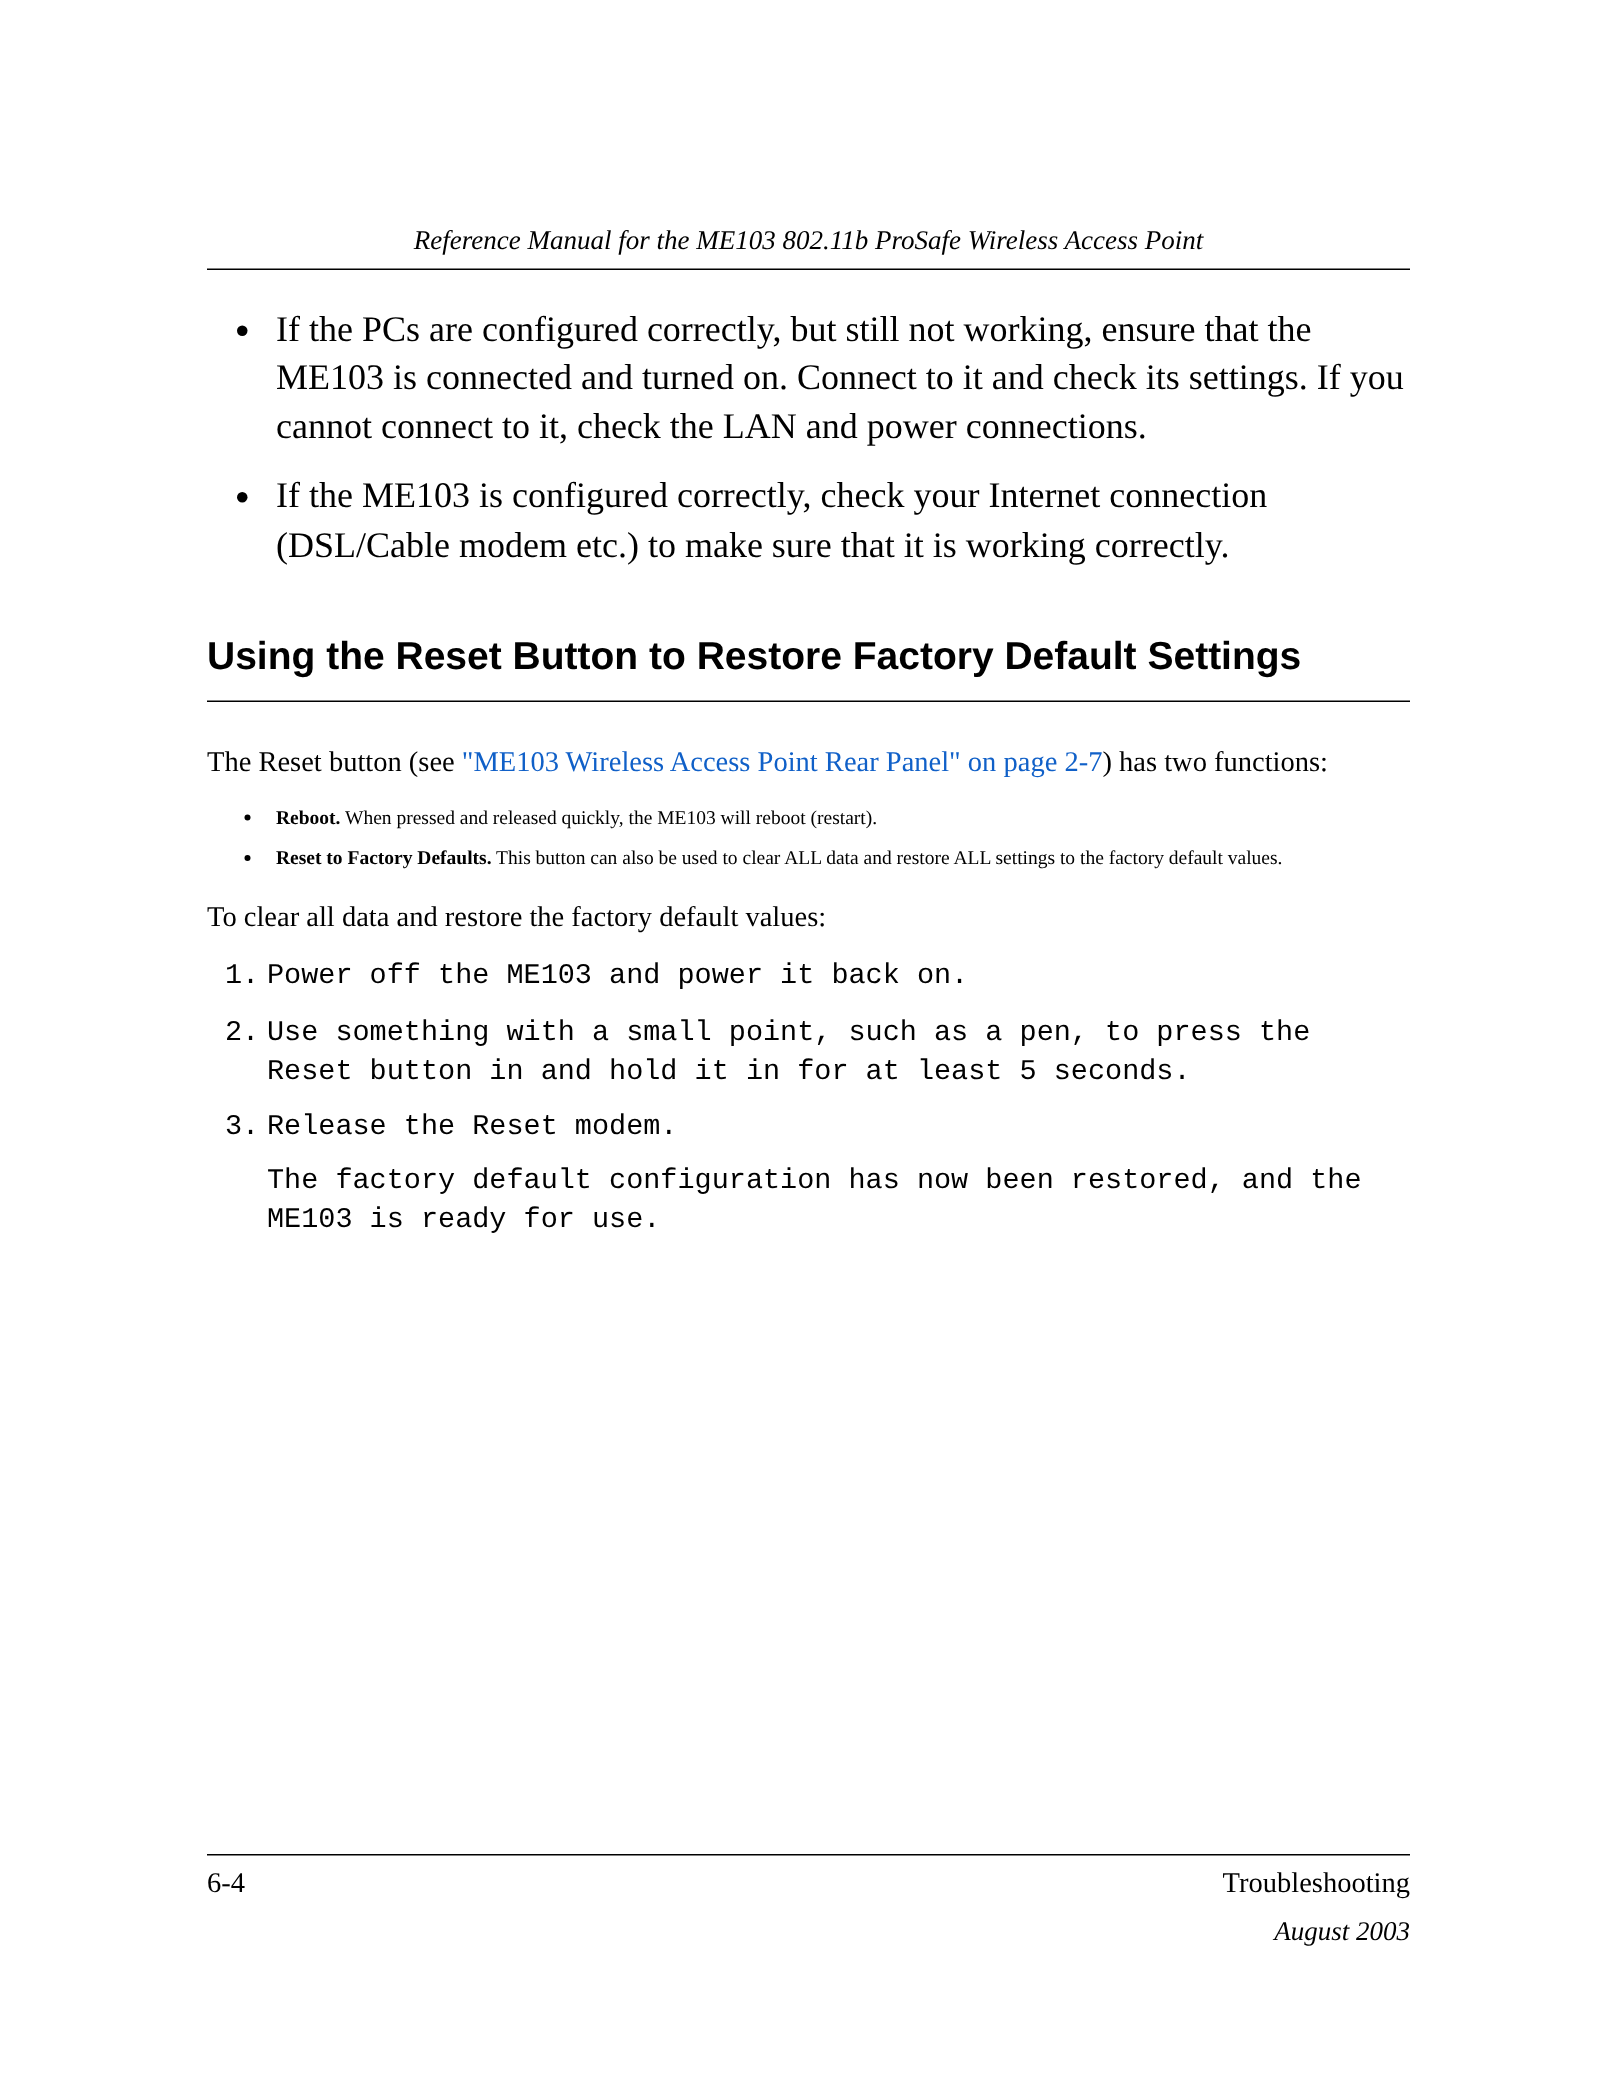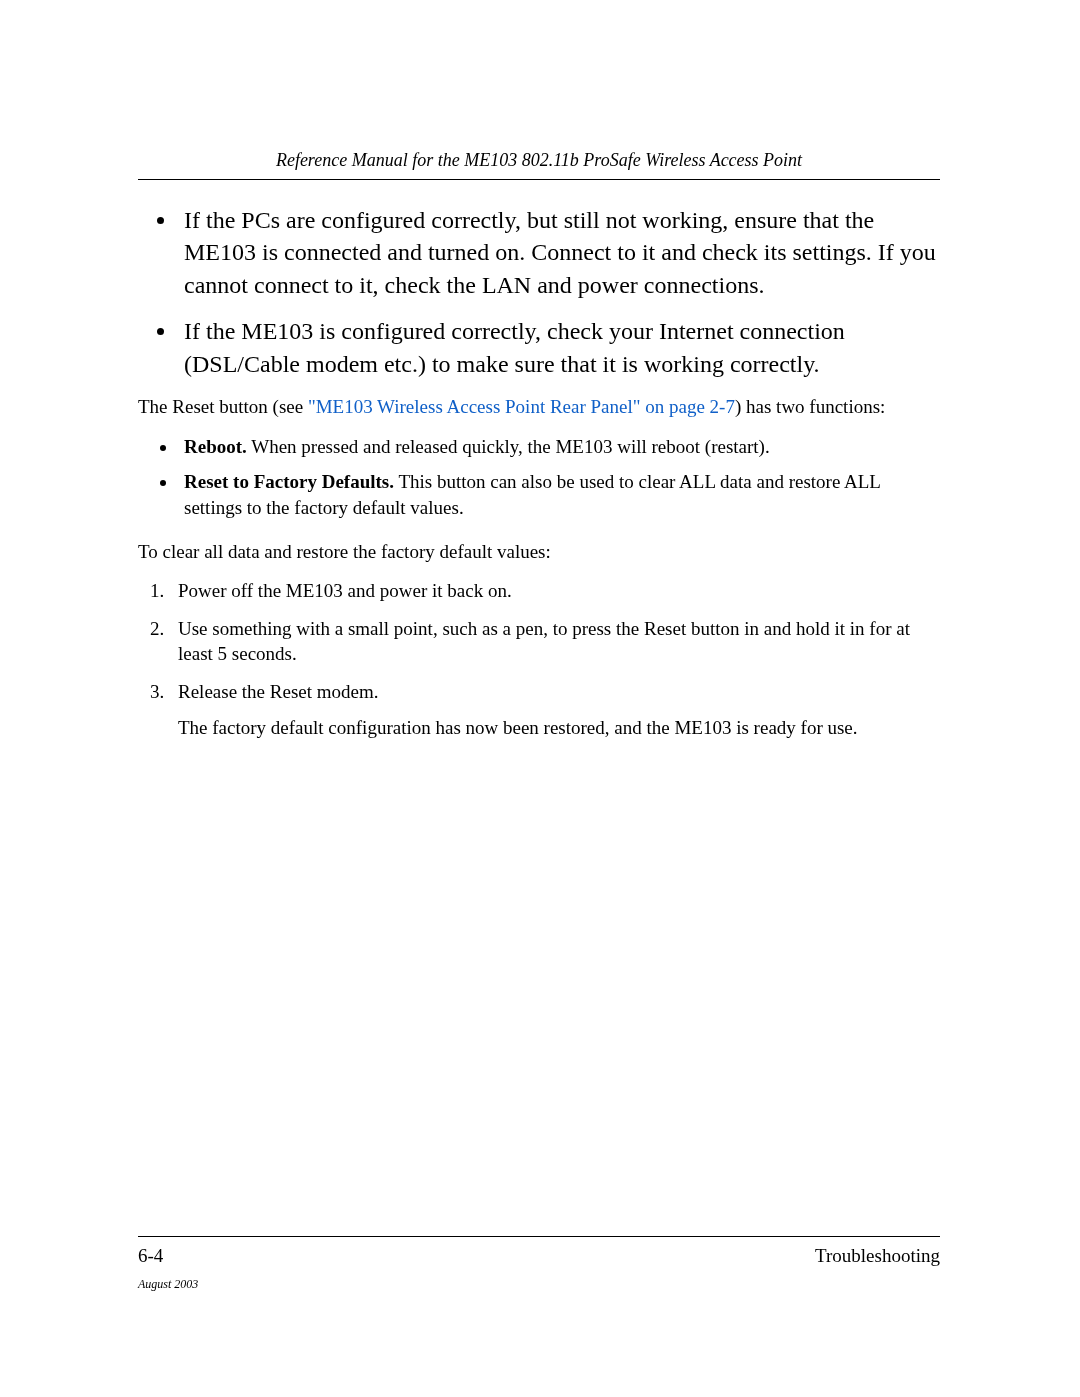--- a/index.html
+++ b/index.html
@@ -54,37 +54,38 @@
   }
   .link {
     color: #1060c8;
   }
   ul.inner {
     list-style: disc;
     margin: 0 0 18px 0;
     padding-left: 40px;
   }
   ul.inner > li {
-    font-size: 19px;
+    font-size: 13px;
     line-height: 1.35;
     margin-bottom: 10px;
     padding-left: 6px;
   }
   ol.steps {
     margin: 0;
     padding-left: 40px;
     counter-reset: step;
     list-style: none;
   }
   ol.steps > li {
     font-size: 19px;
     line-height: 1.35;
     margin-bottom: 12px;
     padding-left: 0;
     position: relative;
+    font-family: Liberation Mono, monospace;
   }
   ol.steps > li::before {
     counter-increment: step;
     content: counter(step) ".";
     position: absolute;
     left: -28px;
   }
   .step-note {
     font-size: 19px;
     line-height: 1.35;
@@ -100,39 +101,40 @@
     border-top: 1.5px solid #000;
     height: 0;
     margin-bottom: 8px;
   }
   .footer-row {
     display: flex;
     justify-content: space-between;
     font-size: 19px;
   }
   .footer-date {
-    text-align: left;
+    text-align: right;
     font-style: italic;
-    font-size: 12px;
+    font-size: 18px;
     margin-top: 10px;
   }
   .bold { font-weight: bold; }
 </style>
 </head>
 <body>
 
 <div class="page">
 
   <div class="header-title">Reference Manual for the ME103 802.11b ProSafe Wireless Access Point</div>
 
   <ul class="bullets">
     <li>If the PCs are configured correctly, but still not working, ensure that the ME103 is connected and turned on. Connect to it and check its settings. If you cannot connect to it, check the LAN and power connections.</li>
     <li>If the ME103 is configured correctly, check your Internet connection (DSL/Cable modem etc.) to make sure that it is working correctly.</li>
   </ul>
 
+  <div class="section-heading">Using the Reset Button to Restore Factory Default Settings</div>
 
   <p class="body-p">
     <span>The Reset button (see </span><span class="link">"ME103 Wireless Access Point Rear Panel" on page 2-7</span><span>) has two functions:</span>
   </p>
 
   <ul class="inner">
     <li>
       <span class="bold">Reboot.</span><span>  When pressed and released quickly, the ME103 will reboot (restart).</span>
     </li>
     <li>

